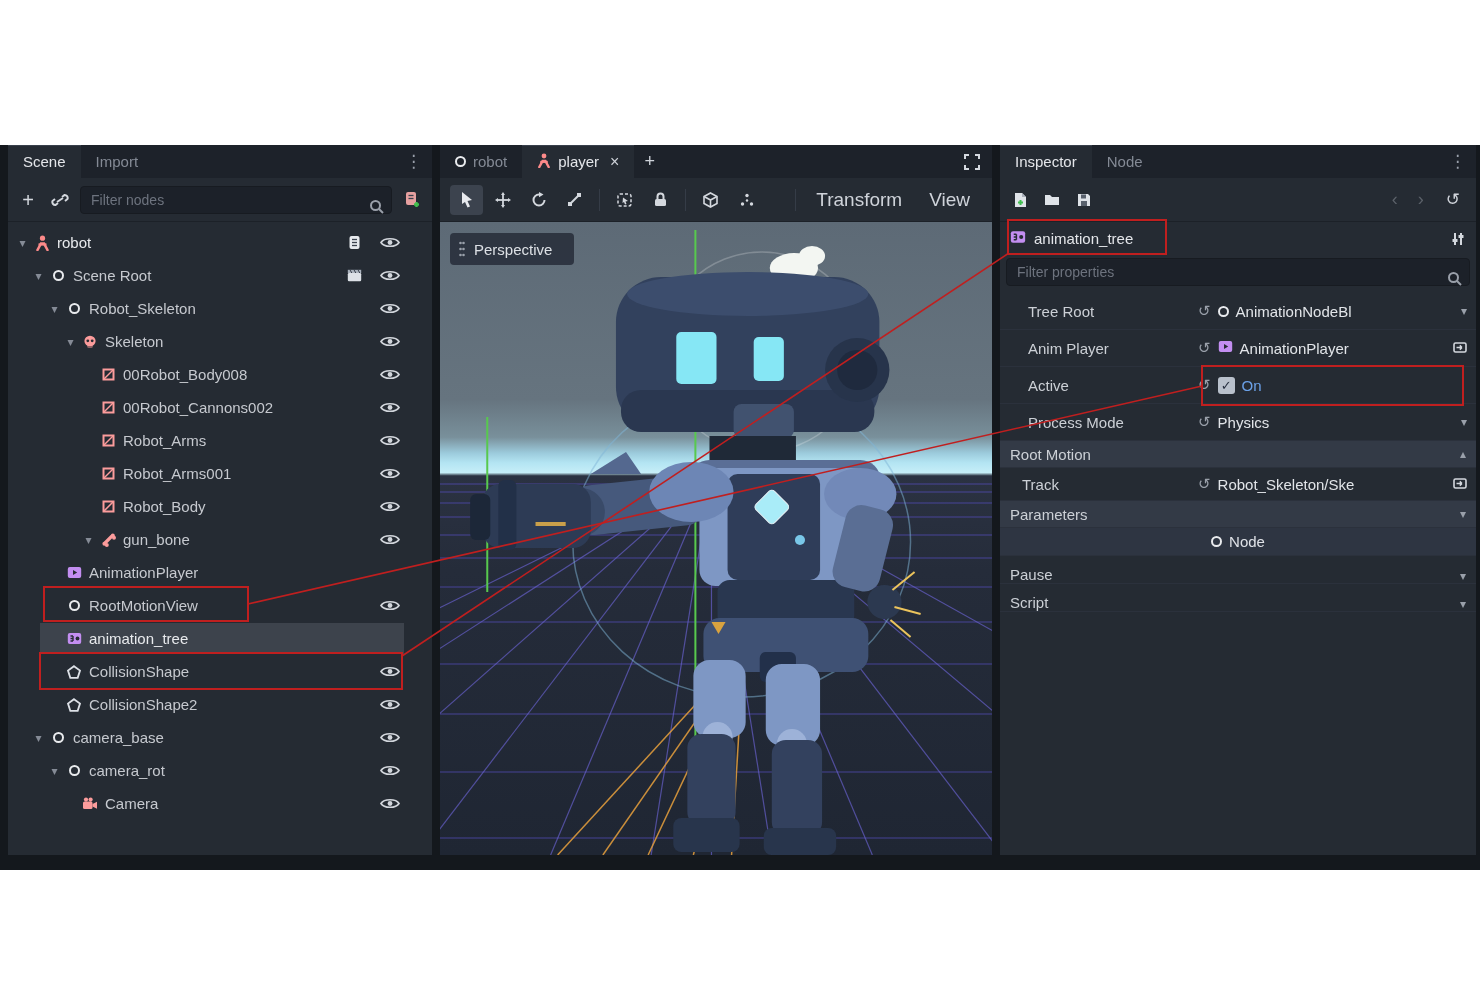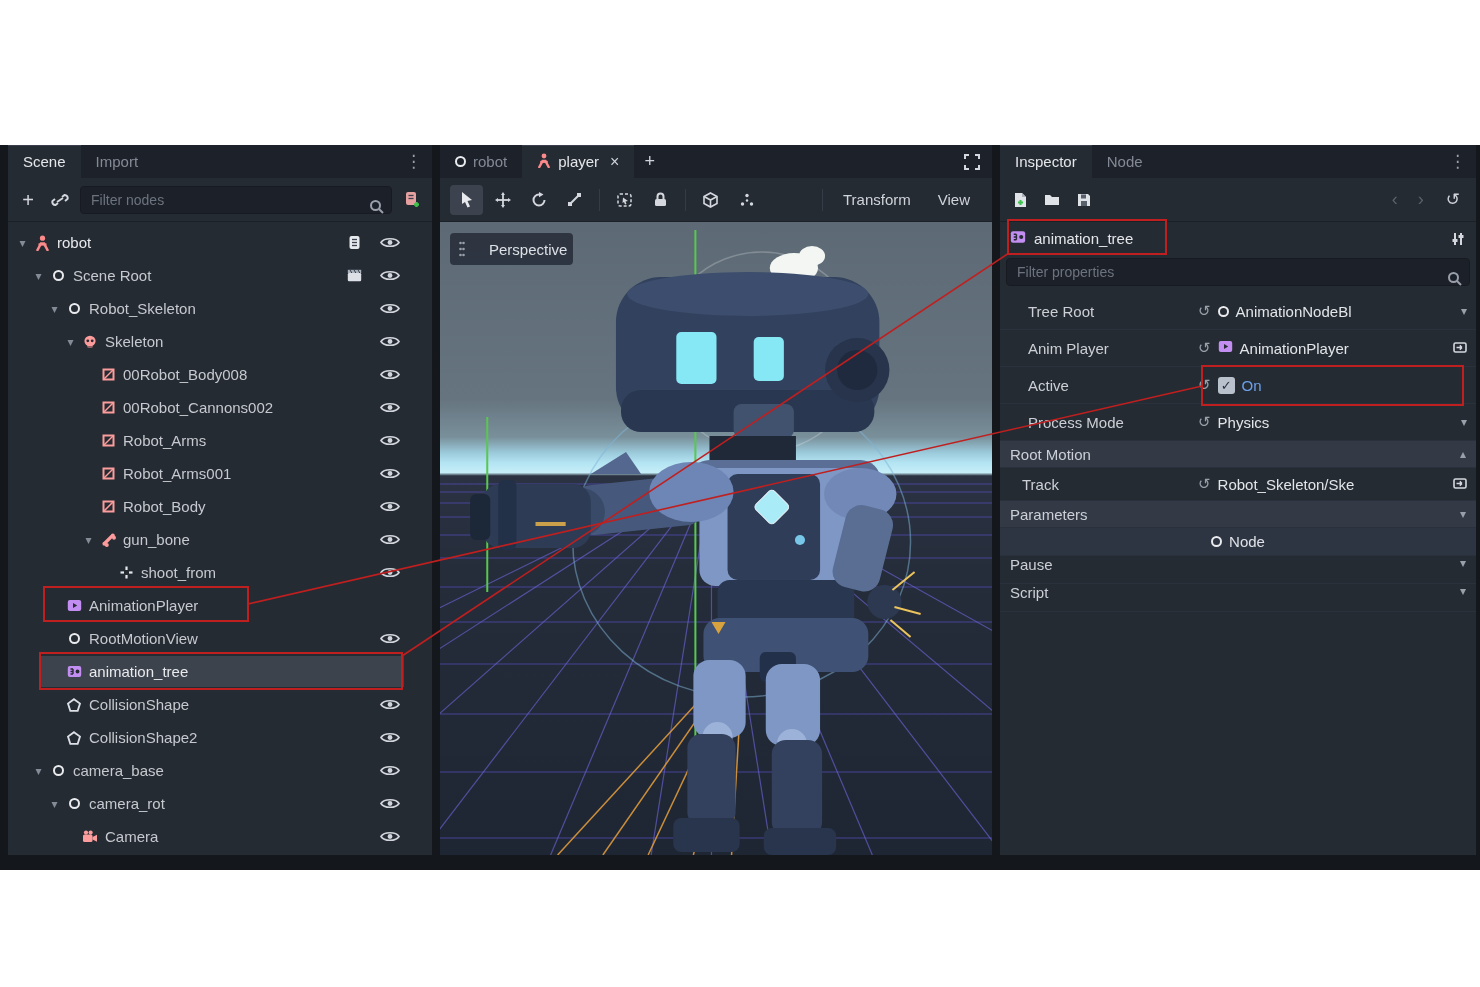--- a/index.html
+++ b/index.html
@@ -30,43 +30,43 @@
   .row .lbl{margin-left:4px;white-space:nowrap}
   .row .lbl.bright{color:#e8eaed}
   .lv0{padding-left:6px}.lv1{padding-left:22px}.lv2{padding-left:38px}.lv3{padding-left:54px}.lv4{padding-left:72px}.lv5{padding-left:90px}
   .row .right{position:absolute;right:30px;display:flex;gap:12px;align-items:center;z-index:1}
   .o-circle{width:11px;height:11px;border:2px solid #e9ebee;border-radius:50%;display:inline-block}
   
   .vp-toolbar{height:44px;flex:0 0 44px;display:flex;align-items:center;gap:3px;padding:0 10px;border-bottom:1px solid #1c2128}
   .tool{width:33px;height:30px;display:inline-flex;align-items:center;justify-content:center;border-radius:4px;color:#d4d8de}
   .tool.active{background:#3c434e}
   .sep{width:1px;height:22px;background:#353c47;margin:0 5px}
-  .menu-btn{color:#cfd3da;font-size:15px;padding:0 12px}
+  .menu-btn{color:#cfd3da;font-size:19px;padding:0 12px}
   .vp-canvas{flex:1;position:relative;overflow:hidden;background:linear-gradient(180deg,#5d6a76 0%,#66747f 28%,#79909b 34%,#9ccbdc 36.5%,#b3e4f2 38%,#c6eef8 39.6%,#2b3242 40.1%,#252c3a 55%,#1f2633 100%)}
   .scene3d{position:absolute;inset:0;width:100%;height:100%}
-  .persp{position:absolute;left:10px;top:11px;background:rgba(40,46,58,.88);border-radius:4px;height:32px;display:flex;align-items:center;gap:24px;padding:0 6px 0 9px;color:#dde0e5;font-size:15px}
+  .persp{position:absolute;left:10px;top:11px;background:rgba(40,46,58,.88);border-radius:4px;height:32px;display:flex;align-items:center;gap:9px;padding:0 22px 0 9px;color:#dde0e5;font-size:15px}
   .newtab{display:flex;align-items:center;padding:0 10px;color:#cfd3da;font-size:18px}
   .expand-btn{margin-left:auto;display:flex;align-items:center;padding:0 12px}
   .close-x{color:#cfd3da;font-size:16px;margin-left:4px}
   
   .obj-row{height:33px;flex:0 0 33px;display:flex;align-items:center;gap:8px;padding:0 10px}
   .obj-row .name{color:#e4e6ea;font-size:15px;white-space:nowrap}
   .obj-row .tune{margin-left:auto;display:inline-flex}
   .insp-filter{padding:3px 6px 7px}
   .cat{margin-top:8px;height:30px;background:#3e4553;display:flex;align-items:center;justify-content:center;gap:8px;color:#e2e5e9;font-size:15px;flex:0 0 30px}
   .props{flex:1;overflow:hidden}
   .prop{display:flex;align-items:center;min-height:37px;border-bottom:1px solid #2b313c;font-size:15px}
   .prop .plabel{width:198px;flex:0 0 198px;padding-left:28px;color:#ccd0d6;white-space:nowrap;overflow:hidden}
   .prop .plabel.indent{padding-left:22px}
   .prop .pvalue{flex:1;display:flex;align-items:center;gap:7px;padding-right:9px;color:#e2e5e9;white-space:nowrap}
   .revert{color:#9aa0aa;font-size:15px}
   .chev{margin-left:auto;color:#9aa0aa;font-size:12px}
   .sectionhdr{height:27px;background:#333a46;display:flex;align-items:center;padding:0 10px;color:#ccd0d6;font-size:15px;border-bottom:1px solid #2b313c}
   .subcat{height:28px;background:#2e3542;display:flex;align-items:center;justify-content:center;gap:7px;color:#dfe2e7;border-bottom:1px solid #2b313c;font-size:15px}
-  .group-row{height:28px;display:flex;align-items:flex-start;padding:0 10px;color:#ccd0d6;font-size:15px;border-bottom:1px solid #2b313c}
+  .group-row{height:28px;display:flex;align-items:flex-end;padding:0 10px;color:#ccd0d6;font-size:15px;border-bottom:1px solid #2b313c}
   .cb{width:17px;height:17px;background:#b9c1cc;border-radius:3px;display:inline-flex;align-items:center;justify-content:center;color:#273040;font-size:13px;font-weight:bold}
   .on-text{color:#6ba1e8}
   .overlay{position:absolute;left:0;top:0;width:1480px;height:987px;pointer-events:none;z-index:50}
   .hist-dim{color:#5b6169;font-size:18px;padding:0 6px}
   .hist{color:#cfd3da;font-size:17px;padding:0 8px}
 </style>
 </head>
 <body>
 
 <div class="editor">
@@ -323,42 +323,20 @@
         <span class="right">
             <span class="iconbtn">
               <svg width="20" height="13" viewBox="0 0 20 13">
                 <path d="M1 6.5C4 1.5 16 1.5 19 6.5C16 11.5 4 11.5 1 6.5Z" fill="none" stroke="#d2d6dc" stroke-width="1.7"></path>
                 <circle cx="10" cy="6.5" r="2.4" fill="#d2d6dc"></circle>
               </svg>
             </span>
           </span>
       </div>
 
-      <div class="row lv5">
-        <span class="arrow-slot"></span>
-        <span class="ico">
-            <svg width="13" height="13" viewBox="0 0 13 13">
-              <g stroke="#e6e9ed" stroke-width="2.2">
-                <line x1="6.5" y1="0.5" x2="6.5" y2="4"></line>
-                <line x1="6.5" y1="9" x2="6.5" y2="12.5"></line>
-                <line x1="0.5" y1="6.5" x2="4" y2="6.5"></line>
-                <line x1="9" y1="6.5" x2="12.5" y2="6.5"></line>
-              </g>
-            </svg>
-          </span>
-        <span class="lbl">shoot_from</span>
-        <span class="right">
-            <span class="iconbtn">
-              <svg width="20" height="13" viewBox="0 0 20 13">
-                <path d="M1 6.5C4 1.5 16 1.5 19 6.5C16 11.5 4 11.5 1 6.5Z" fill="none" stroke="#d2d6dc" stroke-width="1.7"></path>
-                <circle cx="10" cy="6.5" r="2.4" fill="#d2d6dc"></circle>
-              </svg>
-            </span>
-          </span>
-      </div>
 
       <div class="row lv2">
         <span class="arrow-slot"></span>
         <span class="ico">
             <svg width="15" height="15" viewBox="0 0 15 15">
               <rect x="0.8" y="2" width="13.4" height="11" rx="2" fill="#c38ef1"></rect>
               <path d="M6 5 L10.2 7.5 L6 10 Z" fill="#262b33"></path>
             </svg>
           </span>
         <span class="lbl">AnimationPlayer</span>

